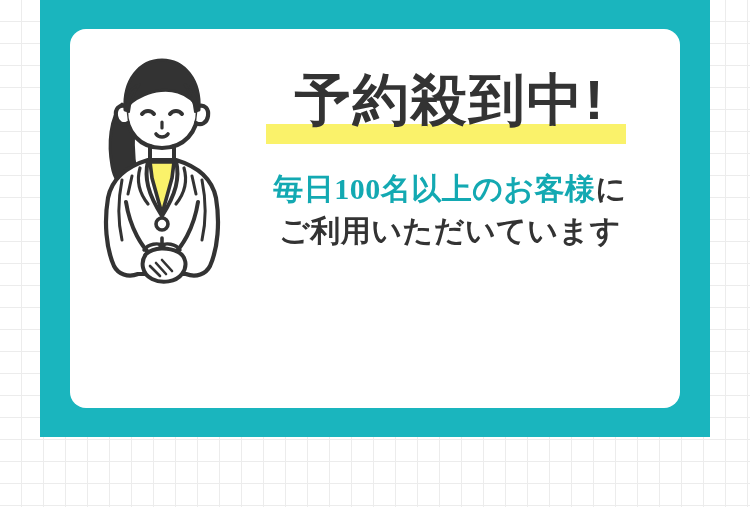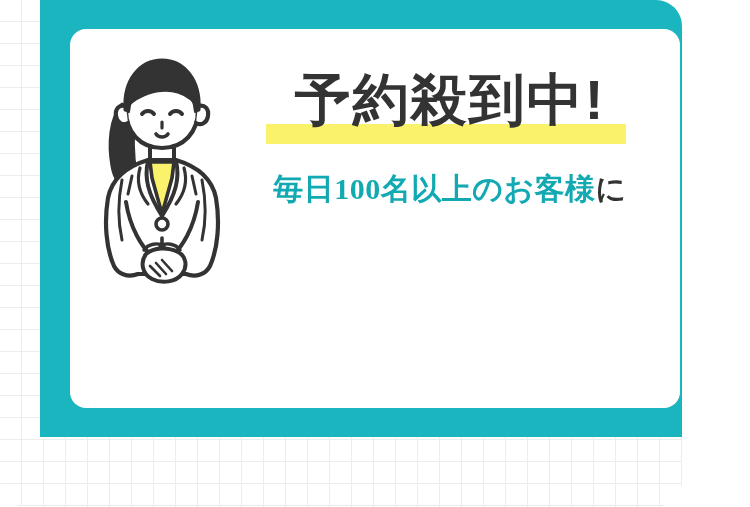--- a/index.html
+++ b/index.html
@@ -11,30 +11,29 @@
     width: 750px;
     height: 507px;
     overflow: hidden;
     font-family: "Liberation Sans", "DejaVu Sans", sans-serif;
     background: #ffffff;
   }
 
   
   #banner-root {
     position: relative;
-    width: 682px;
+    width: 750px;
     height: 507px;
     background-color: #ffffff;
     background-image:
       linear-gradient(to right, #ececec 1px, transparent 1px),
       linear-gradient(to bottom, #ececec 1px, transparent 1px);
     background-size: 22px 22px;
     background-position: -1px -1px;
     overflow: hidden;
-    border-radius: 26px;
   }
 
   
   #teal-frame {
     position: absolute;
     left: 40px;
     top: -10px;
     width: 670px;
     height: 447px;
     background: #1ab5be;
@@ -193,17 +192,18 @@
 
   <div id="text-column">
 
     <div id="headline-wrap">
       <div id="headline-highlight"></div>
       <h1 id="headline-text">予約殺到中!</h1>
     </div>
 
     <div id="subtitle-block">
       <span class="subtitle-line"><span class="accent">毎日100名以上のお客様</span><span>に</span></span>
+      <span class="subtitle-line">ご利用いただいています</span>
     </div>
 
   </div>
 
 </div>
 
 </body></html>

